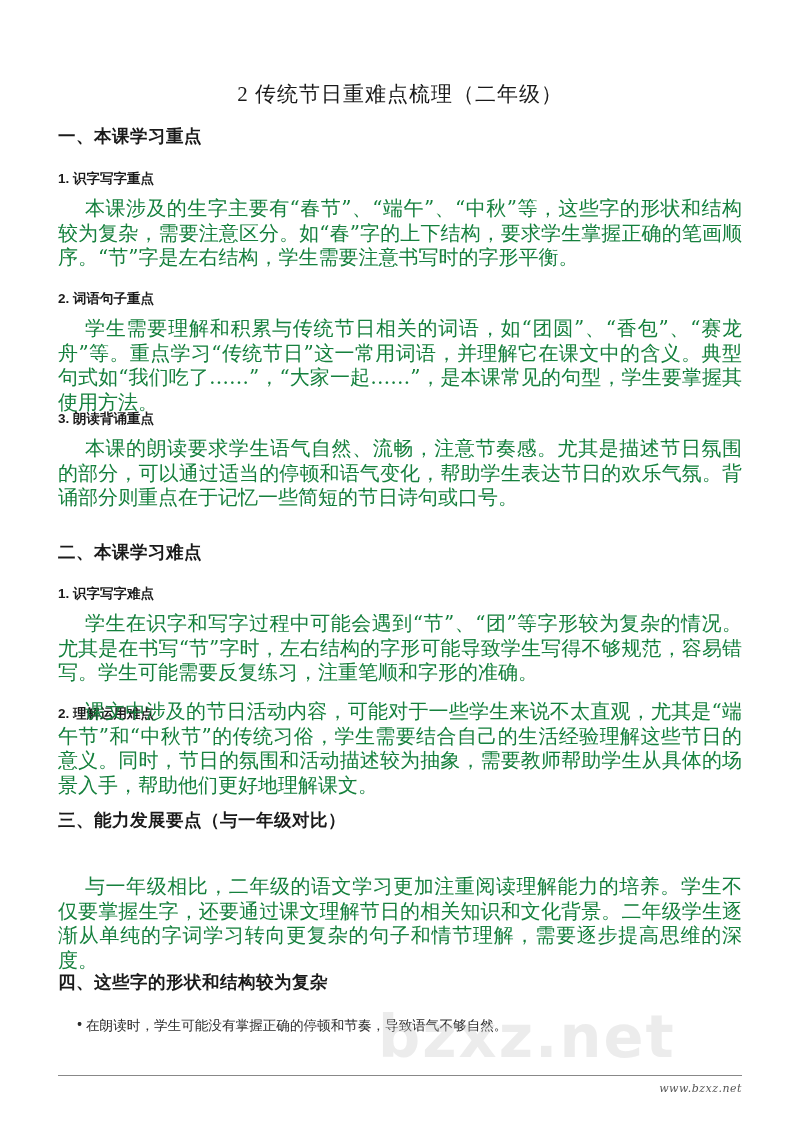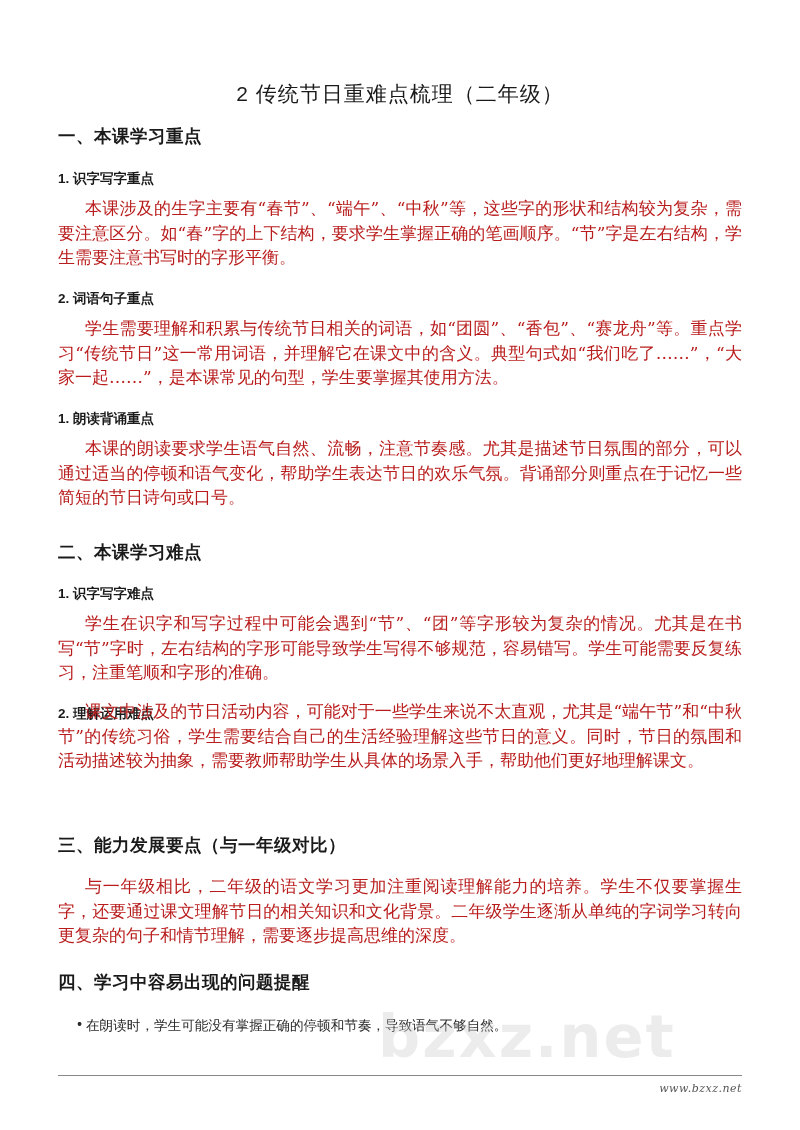--- a/index.html
+++ b/index.html
@@ -3,33 +3,33 @@
 <meta charset="utf-8">
 <style>
   html, body { margin: 0; padding: 0; }
   body {
     width: 800px; height: 1130px; background: #ffffff; position: relative; overflow: hidden;
     font-family: "DejaVu Serif", "Liberation Serif", serif; color: #222;
   }
   .page { position: absolute; left: 58px; top: 0; width: 684px; }
   .title {
     position: absolute; top: 80px; left: 0; width: 684px; text-align: center;
-    font-family: Liberation Sans, sans-serif; font-size: 21px; color: #1a1a1a; letter-spacing: 1px;
+    font-family: Liberation Serif, serif; font-size: 21px; color: #1a1a1a; letter-spacing: 1px;
   }
   .h1 {
     position: absolute; left: 0; font-family: Liberation Sans, sans-serif;
     font-size: 17.5px; font-weight: bold; color: #1a1a1a; letter-spacing: 0.5px;
   }
   .h2 {
     position: absolute; left: 0; font-family: Liberation Sans, sans-serif;
     font-size: 13.5px; font-weight: bold; color: #1a1a1a;
   }
   .para {
-    position: absolute; left: 0; width: 684px; font-size: 17px; line-height: 24.5px;
-    color: #b91c1c; text-indent: 27px; text-align: justify; margin: 0;
+    position: absolute; left: 0; width: 684px; font-size: 20px; line-height: 24.5px;
+    color: #15803d; text-indent: 27px; text-align: justify; margin: 0;
   }
   .bullets { position: absolute; left: 18px; top: 1010px; margin: 0; padding: 0; list-style: none; }
   .bullets li { font-size: 13.6px; line-height: 30px; color: #2a2a2a; position: relative; padding-left: 10px; }
   .bullet-dot { position: absolute; left: 0; top: 0; font-size: 12px; }
   .footer-rule { position: absolute; left: 0; top: 1075px; width: 684px; height: 0; border-top: 1.5px solid #888; }
   .footer-text {
     position: absolute; right: 0; top: 1082px; font-family: "DejaVu Serif", "Liberation Serif", serif;
     font-style: italic; font-size: 11px; color: #555; letter-spacing: 0.5px;
   }
   .watermark {
@@ -43,34 +43,34 @@
 <div class="page">
   <div class="title">2 传统节日重难点梳理（二年级）</div>
 
   <div class="h1" style="top:124px;">一、本课学习重点</div>
   <div class="h2" style="top:170px;">1. 识字写字重点</div>
   <p class="para" style="top:196px;">本课涉及的生字主要有“春节”、“端午”、“中秋”等，这些字的形状和结构较为复杂，需要注意区分。如“春”字的上下结构，要求学生掌握正确的笔画顺序。“节”字是左右结构，学生需要注意书写时的字形平衡。</p>
 
   <div class="h2" style="top:290px;">2. 词语句子重点</div>
   <p class="para" style="top:316px;">学生需要理解和积累与传统节日相关的词语，如“团圆”、“香包”、“赛龙舟”等。重点学习“传统节日”这一常用词语，并理解它在课文中的含义。典型句式如“我们吃了……”，“大家一起……”，是本课常见的句型，学生要掌握其使用方法。</p>
 
-  <div class="h2" style="top:410px;">1. 朗读背诵重点</div>
+  <div class="h2" style="top:410px;">3. 朗读背诵重点</div>
   <p class="para" style="top:436px;">本课的朗读要求学生语气自然、流畅，注意节奏感。尤其是描述节日氛围的部分，可以通过适当的停顿和语气变化，帮助学生表达节日的欢乐气氛。背诵部分则重点在于记忆一些简短的节日诗句或口号。</p>
 
   <div class="h1" style="top:540px;text-align:center;">二、本课学习难点</div>
   <div class="h2" style="top:585px;">1. 识字写字难点</div>
   <p class="para" style="top:611px;">学生在识字和写字过程中可能会遇到“节”、“团”等字形较为复杂的情况。尤其是在书写“节”字时，左右结构的字形可能导致学生写得不够规范，容易错写。学生可能需要反复练习，注重笔顺和字形的准确。</p>
 
   <div class="h2" style="top:705px;">2. 理解运用难点</div>
   <p class="para" style="top:699px;">课文中涉及的节日活动内容，可能对于一些学生来说不太直观，尤其是“端午节”和“中秋节”的传统习俗，学生需要结合自己的生活经验理解这些节日的意义。同时，节日的氛围和活动描述较为抽象，需要教师帮助学生从具体的场景入手，帮助他们更好地理解课文。</p>
 
-  <div class="h1" style="top:833px;">三、能力发展要点（与一年级对比）</div>
+  <div class="h1" style="top:808px;">三、能力发展要点（与一年级对比）</div>
   <p class="para" style="top:874px;">与一年级相比，二年级的语文学习更加注重阅读理解能力的培养。学生不仅要掌握生字，还要通过课文理解节日的相关知识和文化背景。二年级学生逐渐从单纯的字词学习转向更复杂的句子和情节理解，需要逐步提高思维的深度。</p>
 
-  <div class="h1" style="top:970px;">四、学习中容易出现的问题提醒</div>
+  <div class="h1" style="top:970px;">四、这些字的形状和结构较为复杂</div>
   <ul class="bullets">
     <li>
       <span class="bullet-dot">•</span>
     </li>
     <li>
       <span class="bullet-dot">•</span>
       <span>在朗读时，学生可能没有掌握正确的停顿和节奏，导致语气不够自然。</span>
     </li>
   </ul>
 

